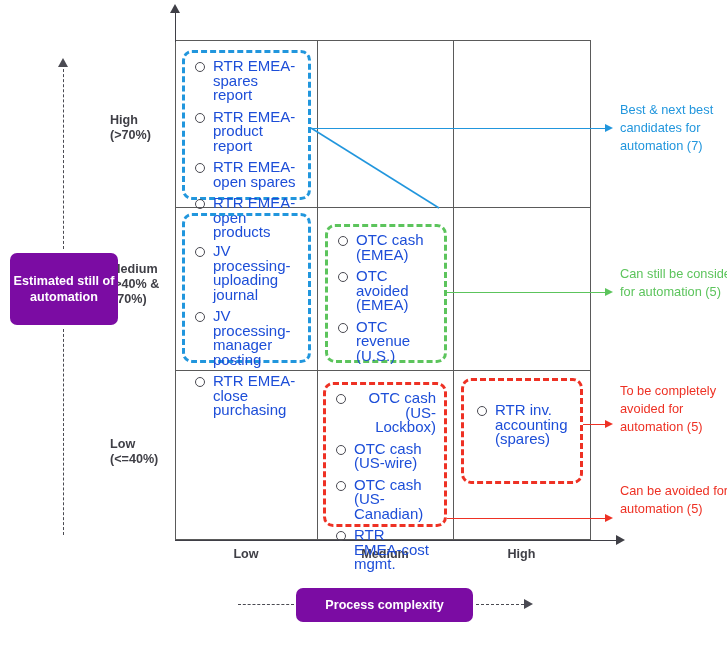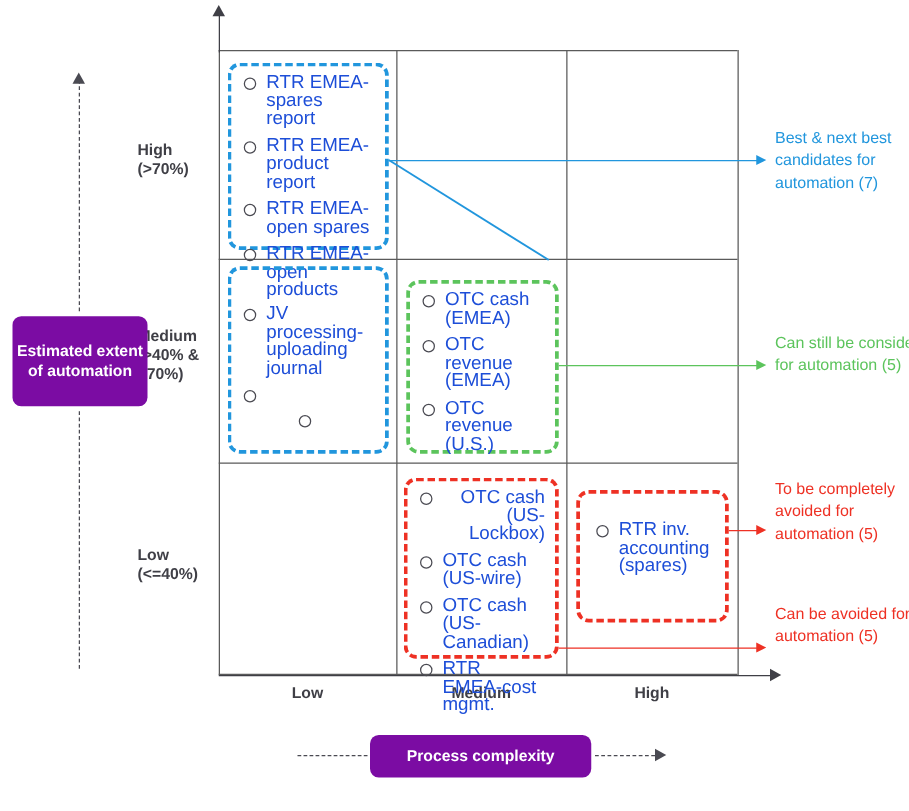--- a/index.html
+++ b/index.html
@@ -112,21 +112,21 @@
   </div>
 
   <div class="xlab" style="left:175px;width:142px;">Low</div>
   <div class="xlab" style="left:317px;width:136px;">Medium</div>
   <div class="xlab" style="left:453px;width:137px;">High</div>
 
   <div class="dash-v" style="top:64px;height:185px;"></div>
   <div class="dash-v" style="top:329px;height:206px;"></div>
   <div class="dash-v-head"></div>
   <div class="pill pill-y">
-    <span>Estimated extent of automation</span>
+    <span>Estimated still of automation</span>
   </div>
 
   <div class="dash-h" style="left:238px;width:56px;"></div>
   <div class="dash-h" style="left:476px;width:48px;"></div>
   <div class="dash-h-head"></div>
   <div class="pill pill-x">
     <span>Process complexity</span>
   </div>
 
   <div class="cellbox blue-b" style="left:182px;top:50px;width:129px;height:150px;">
@@ -149,35 +149,37 @@
   </div>
 
   <div class="cellbox blue-b" style="left:182px;top:213px;width:129px;height:150px;">
     <div style="margin-top:22px;">
       <div class="item">
         <span class="bullet"></span>
         <span class="itxt">JV processing-uploading journal</span>
       </div>
       <div class="item">
         <span class="bullet"></span>
-      </div>
-      <div class="item">
-        <span class="bullet"></span>
+        <span class="itxt">JV processing-manager posting</span>
+      </div>
+      <div class="item">
+        <span class="bullet"></span>
+        <span class="itxt">RTR EMEA-close purchasing</span>
       </div>
     </div>
   </div>
 
   <div class="cellbox green-b" style="left:325px;top:224px;width:122px;height:139px;">
     <div class="item">
       <span class="bullet"></span>
       <span class="itxt">OTC cash (EMEA)</span>
     </div>
     <div class="item">
       <span class="bullet"></span>
-      <span class="itxt" style="display:inline-block;max-width:86px;">OTC revenue (EMEA)</span>
+      <span class="itxt" style="display:inline-block;max-width:86px;">OTC avoided (EMEA)</span>
     </div>
     <div class="item">
       <span class="bullet"></span>
       <span class="itxt">OTC revenue (U.S.)</span>
     </div>
   </div>
 
   <div class="cellbox red-b" style="left:323px;top:382px;width:124px;height:145px;">
     <div class="item">
       <span class="bullet"></span>
@@ -190,21 +192,21 @@
     <div class="item">
       <span class="bullet"></span>
       <span class="itxt" style="display:inline-block;max-width:88px;">OTC cash (US-Canadian)</span>
     </div>
     <div class="item">
       <span class="bullet"></span>
       <span class="itxt" style="display:inline-block;max-width:88px;">RTR EMEA-cost mgmt.</span>
     </div>
   </div>
 
-  <div class="cellbox red-b" style="left:461px;top:392px;width:122px;height:106px;">
+  <div class="cellbox red-b" style="left:461px;top:378px;width:122px;height:106px;">
     <div style="margin-top:16px;">
       <div class="item">
         <span class="bullet"></span>
         <span class="itxt" style="display:inline-block;max-width:74px;">RTR inv. accounting (spares)</span>
       </div>
     </div>
   </div>
 
   <svg class="diag" style="left:311px;top:125px;width:130px;height:90px;">
     <line x1="128" y1="83" x2="0" y2="3" stroke="#2196dd" stroke-width="1.5"></line>

